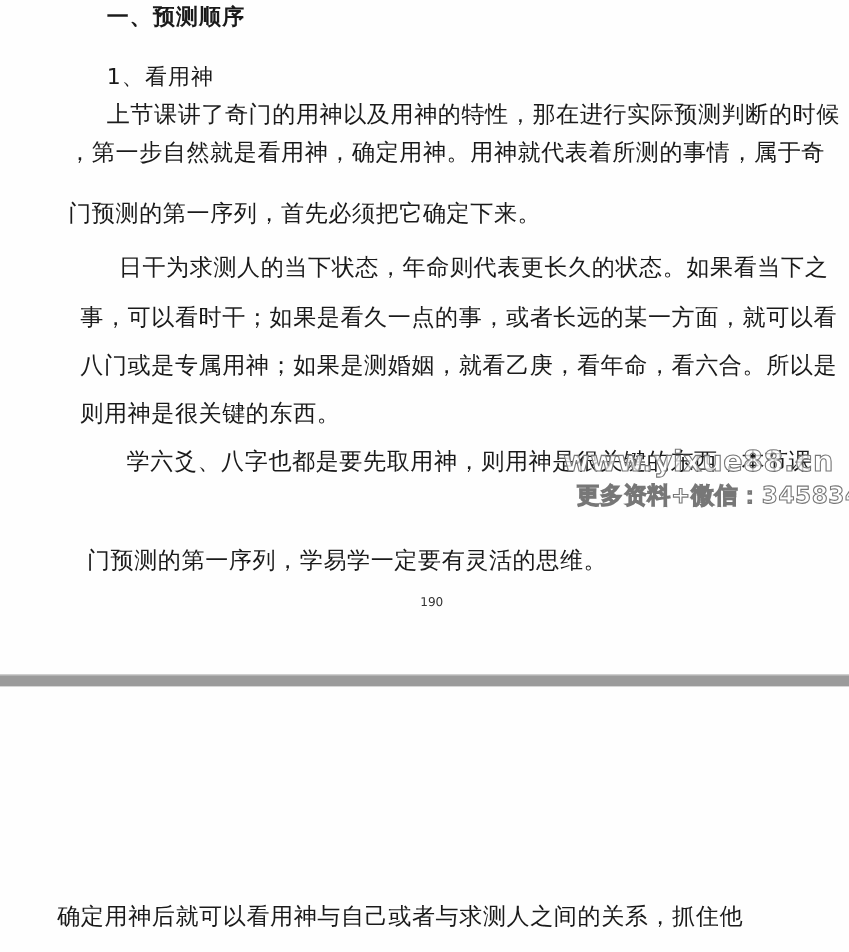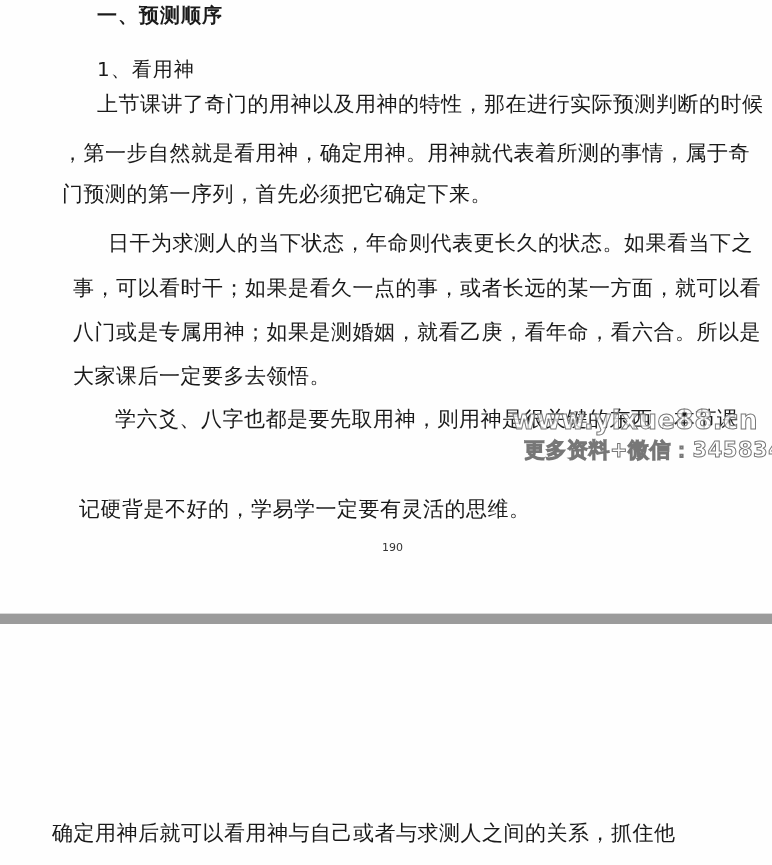--- a/index.html
+++ b/index.html
@@ -20,30 +20,30 @@
     .wm2 { left: 524px; top: 436px; font-size: 21px; }
   </style>
 </head>
 <body>
 
 <div class="page page1">
   <div class="heading">一、预测顺序</div>
   <div class="subheading">1、看用神</div>
 
   <div class="line" style="left:97px;top:90px;">上节课讲了奇门的用神以及用神的特性，那在进行实际预测判断的时候</div>
-  <div class="line" style="left:62px;top:139px;">，第一步自然就是看用神，确定用神。用神就代表着所测的事情，属于奇</div>
+  <div class="line" style="left:62px;top:124px;">，第一步自然就是看用神，确定用神。用神就代表着所测的事情，属于奇</div>
   <div class="line" style="left:62px;top:180px;">门预测的第一序列，首先必须把它确定下来。</div>
 
   <div class="line" style="left:108px;top:229px;">日干为求测人的当下状态，年命则代表更长久的状态。如果看当下之</div>
   <div class="line" style="left:73px;top:274px;">事，可以看时干；如果是看久一点的事，或者长远的某一方面，就可以看</div>
   <div class="line" style="left:73px;top:318px;">八门或是专属用神；如果是测婚姻，就看乙庚，看年命，看六合。所以是</div>
-  <div class="line" style="left:73px;top:362px;">大家课后一定要多去领悟。</div>
+  <div class="line" style="left:73px;top:362px;">则用神是很关键的东西。</div>
 
   <div class="line" style="left:115px;top:405px;">学六爻、八字也都是要先取用神，则用神是很关键的东西，本节课</div>
-  <div class="line" style="left:79px;top:495px;">记硬背是不好的，学易学一定要有灵活的思维。</div>
+  <div class="line" style="left:79px;top:495px;">门预测的第一序列，学易学一定要有灵活的思维。</div>
 
   <div class="pagenum">190</div>
 
   <div class="wm wm1">www.yixue88.cn</div>
   <div class="wm wm2">更多资料+微信：3458344044</div>
 </div>
 
 <div class="sep"></div>
 
 <div class="page page2">

